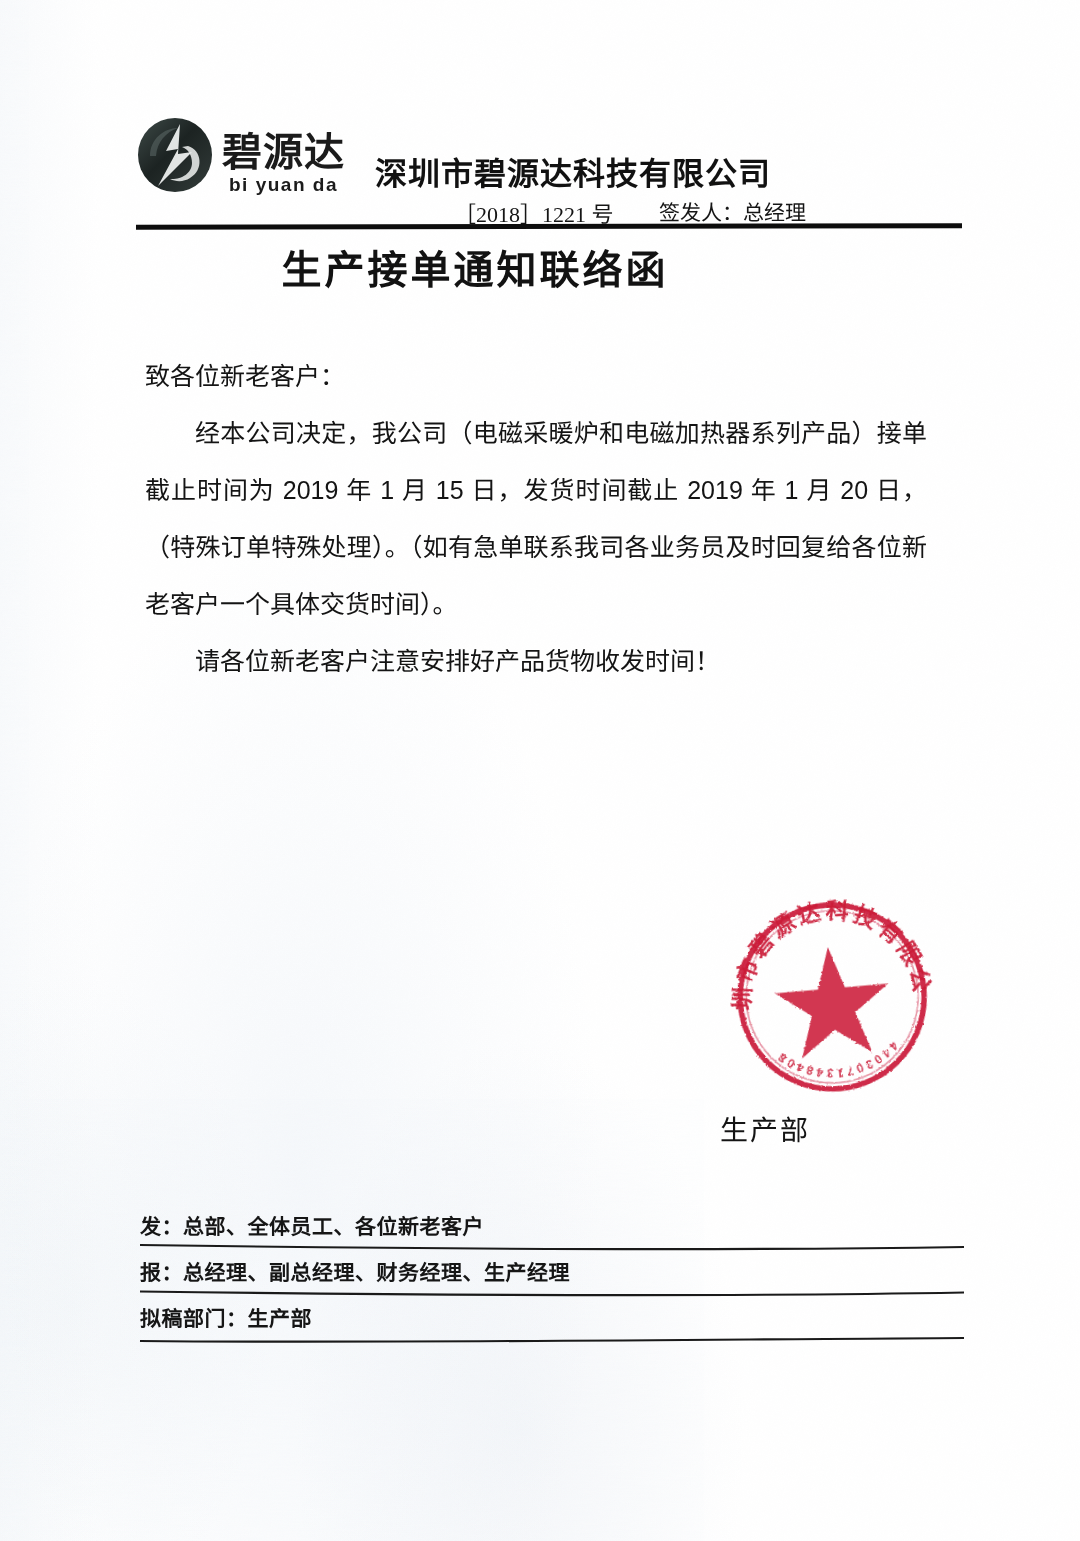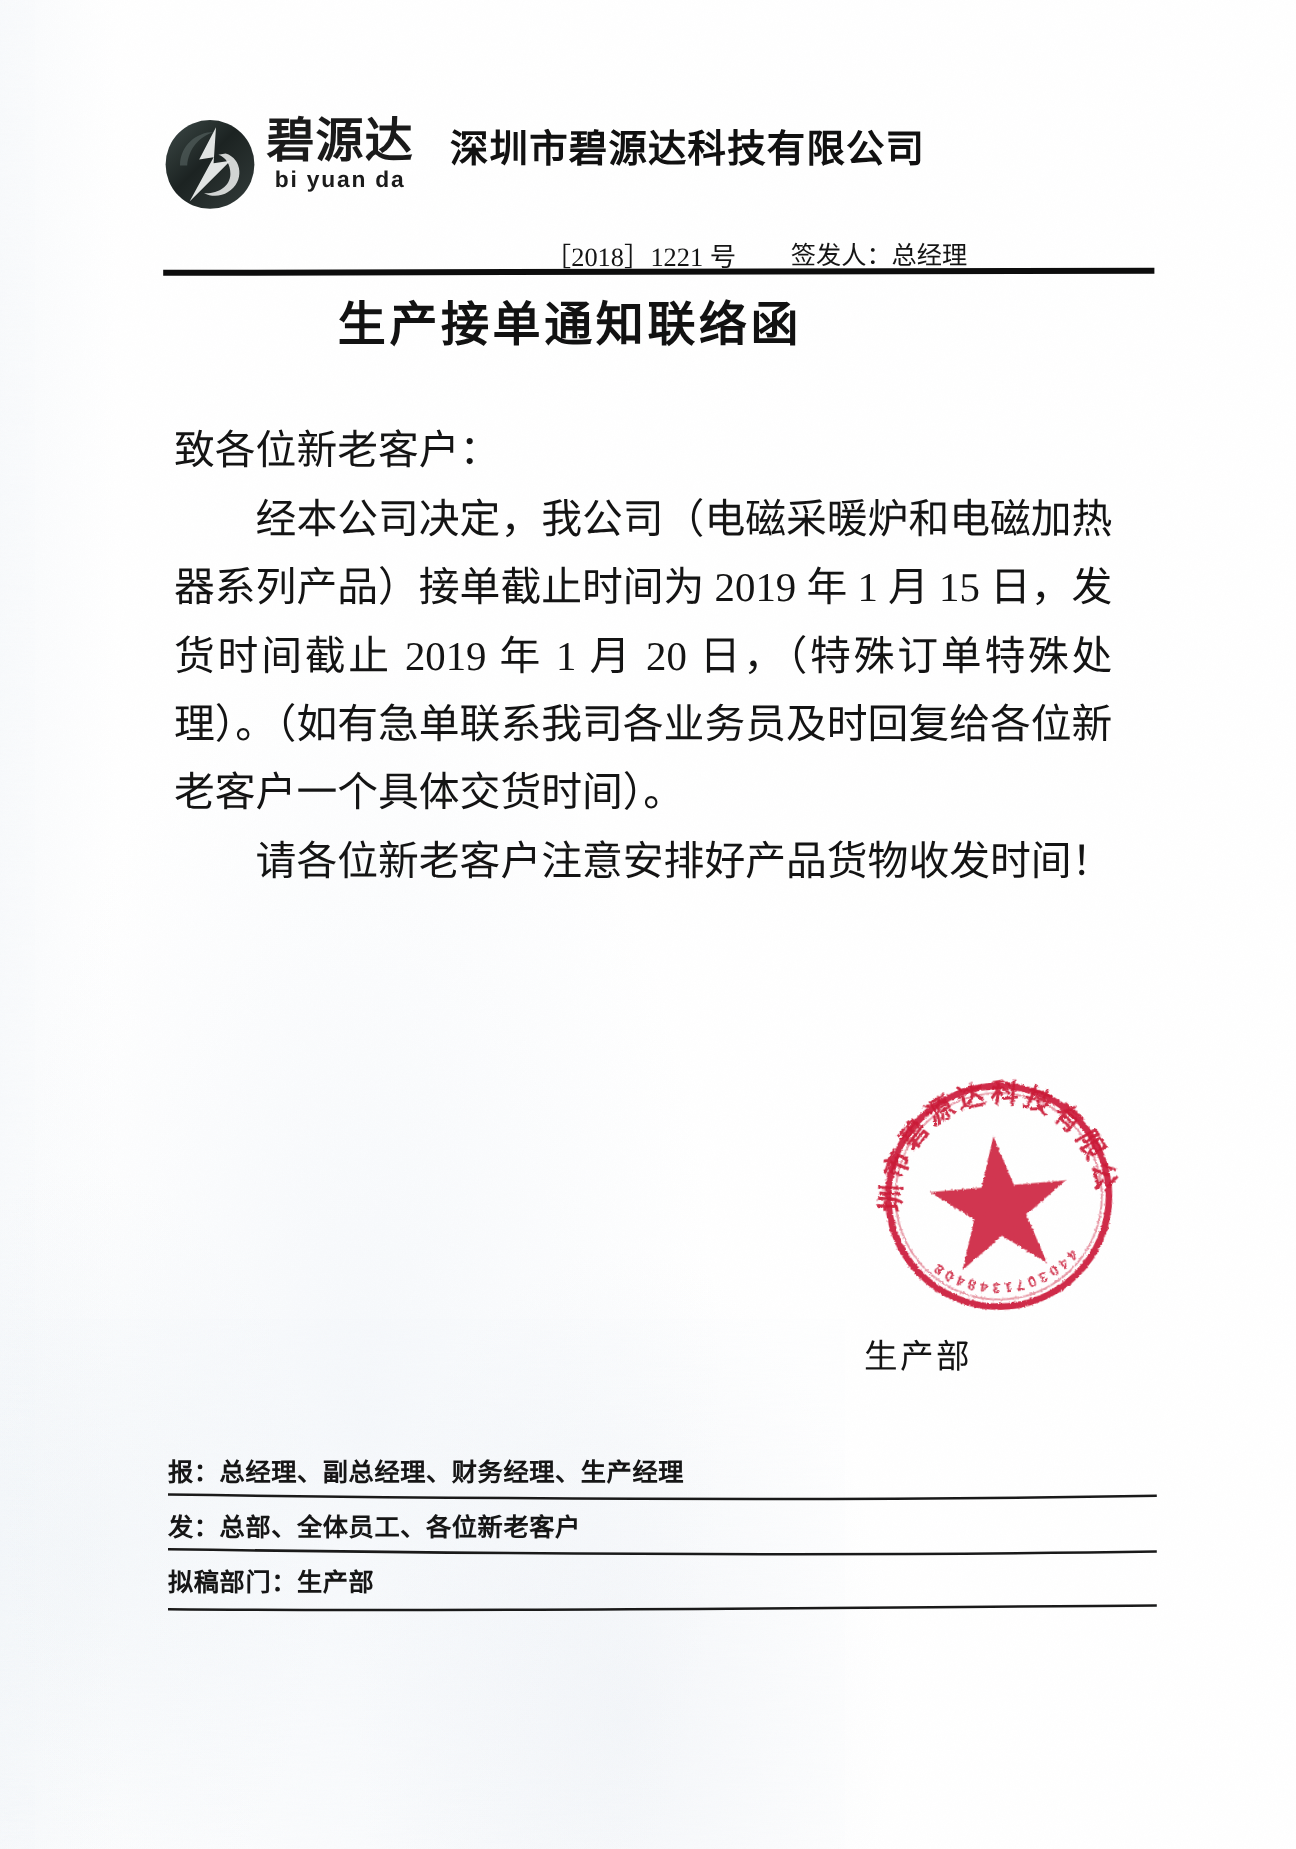--- a/index.html
+++ b/index.html
@@ -37,21 +37,21 @@
   }
 
   
   .letterhead {
     position: absolute;
     left: 136px;
     top: 98px;
     width: 826px;
     height: 96px;
     display: flex;
-    align-items: flex-start;
+    align-items: flex-end;
   }
 
   .logo-mark {
     width: 78px;
     height: 78px;
     flex: 0 0 78px;
     position: relative;
     margin-right: 8px;
   }
 
@@ -137,22 +137,22 @@
   }
 
   
   .body-block {
     position: absolute;
     left: 145px;
     top: 348px;
     width: 782px;
   }
   .body-block p {
-    font-family: Liberation Serif, serif;
-    font-size: 34px;
+    font-family: Liberation Sans, sans-serif;
+    font-size: 25px;
     line-height: 57px;
     text-align: justify;
     text-justify: inter-character;
     color: #141414;
     letter-spacing: 0px;
   }
   .salutation { margin-bottom: 0; }
   .indent { text-indent: 2em; }
 
   
@@ -319,33 +319,33 @@
 
   <div class="signoff">
     <div class="dept">生产部</div>
   </div>
 
   <div class="footer">
 
 
     <div class="footer-row">
       <div class="ftext">
+        <span>发：</span><span>总部、全体员工、各位新老客户</span>
+      </div>
+      <svg class="fline" viewBox="0 0 824 12" preserveAspectRatio="none">
+        <path d="M0 3 C 280 7, 580 8.8, 824 5" stroke="#1a1a1a" stroke-width="2.1" fill="none"></path>
+      </svg>
+    </div>
+
+    <div class="footer-row">
+      <div class="ftext">
         <span>报：</span><span>总经理、副总经理、财务经理、生产经理</span>
       </div>
       <svg class="fline" viewBox="0 0 824 12" preserveAspectRatio="none">
         <path d="M0 3.5 C 300 7.5, 600 8.5, 824 4.5" stroke="#1a1a1a" stroke-width="2.1" fill="none"></path>
-      </svg>
-    </div>
-
-    <div class="footer-row">
-      <div class="ftext">
-        <span>发：</span><span>总部、全体员工、各位新老客户</span>
-      </div>
-      <svg class="fline" viewBox="0 0 824 12" preserveAspectRatio="none">
-        <path d="M0 3 C 280 7, 580 8.8, 824 5" stroke="#1a1a1a" stroke-width="2.1" fill="none"></path>
       </svg>
     </div>
 
     <div class="footer-row">
       <div class="ftext">
         <span>拟稿部门：</span><span>生产部</span>
       </div>
       <svg class="fline" viewBox="0 0 824 12" preserveAspectRatio="none">
         <path d="M0 7 C 240 9.5, 560 5.5, 824 4" stroke="#1a1a1a" stroke-width="2.1" fill="none"></path>
       </svg>

